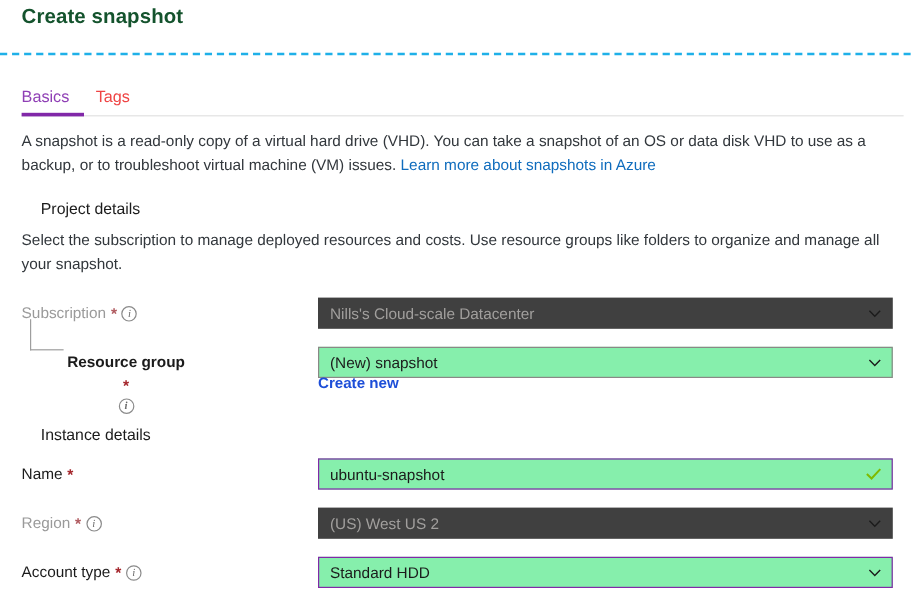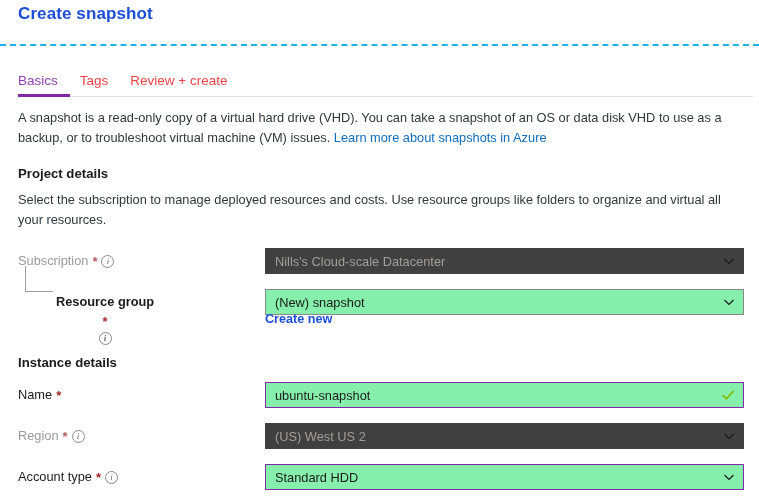--- a/index.html
+++ b/index.html
@@ -9,21 +9,21 @@
     background: #ffffff;
     font-family: "Liberation Sans", sans-serif;
     color: #1b1b1b;
     overflow: hidden;
   }
   .page { position: relative; width: 759px; height: 500px; }
 
   
   .title {
     position: absolute; left: 18px; top: 4px;
-    font-size: 17px; font-weight: 600; color: #1d4ed8;
+    font-size: 17px; font-weight: 600; color: #14532d;
     letter-spacing: .1px;
   }
 
   
   .dashed-divider {
     position: absolute; left: 0; top: 44px; width: 759px; height: 0;
     border-top: 2px dashed #1fb0e8;
   }
 
   
@@ -46,22 +46,22 @@
   }
 
   
   .desc {
     position: absolute; left: 18px; top: 108px; width: 715px;
     font-size: 12.8px; line-height: 20px; color: #32373c;
   }
   .desc a { color: #0f6cbd; text-decoration: none; margin-top: 24px; }
 
   .section-head {
-    position: absolute; left: 18px;
-    font-size: 13.2px; font-weight: 700; color: #1b1b1b;
+    position: absolute; left: 34px;
+    font-size: 13.2px; font-weight: 400; color: #1b1b1b;
   }
   .section-head.project { top: 166px; }
   .section-head.instance { top: 355px; }
 
   .helper {
     position: absolute; left: 18px; top: 190px; width: 715px;
     font-size: 12.8px; line-height: 20px; color: #32373c;
   }
 
   
@@ -128,34 +128,31 @@
 
   <div class="dashed-divider"></div>
 
   <div class="tabs">
     <div class="tab active">
       <span>Basics</span>
     </div>
     <div class="tab">
       <span>Tags</span>
     </div>
-    <div class="tab">
-      <span>Review + create</span>
-    </div>
   </div>
   <div class="tabs-rule"></div>
   <div class="tab-underline-bar"></div>
 
   <div class="desc">
     <span>A snapshot is a read-only copy of a virtual hard drive (VHD). You can take a snapshot of an OS or data disk VHD to use as a backup, or to troubleshoot virtual machine (VM) issues.</span>
     <a href="#">Learn more about snapshots in Azure</a>
   </div>
 
   <div class="section-head project">Project details</div>
-  <div class="helper">Select the subscription to manage deployed resources and costs. Use resource groups like folders to organize and virtual all your resources.</div>
+  <div class="helper">Select the subscription to manage deployed resources and costs. Use resource groups like folders to organize and manage all your snapshot.</div>
 
   <div class="row" style="top:248px;">
     <div class="label disabled">
       <span>Subscription</span>
       <span class="req">*</span>
       <span class="info-icon">i</span>
     </div>
     <div class="field disabled">
       <span class="value">Nills's Cloud-scale Datacenter</span>
       <span class="chevron">

